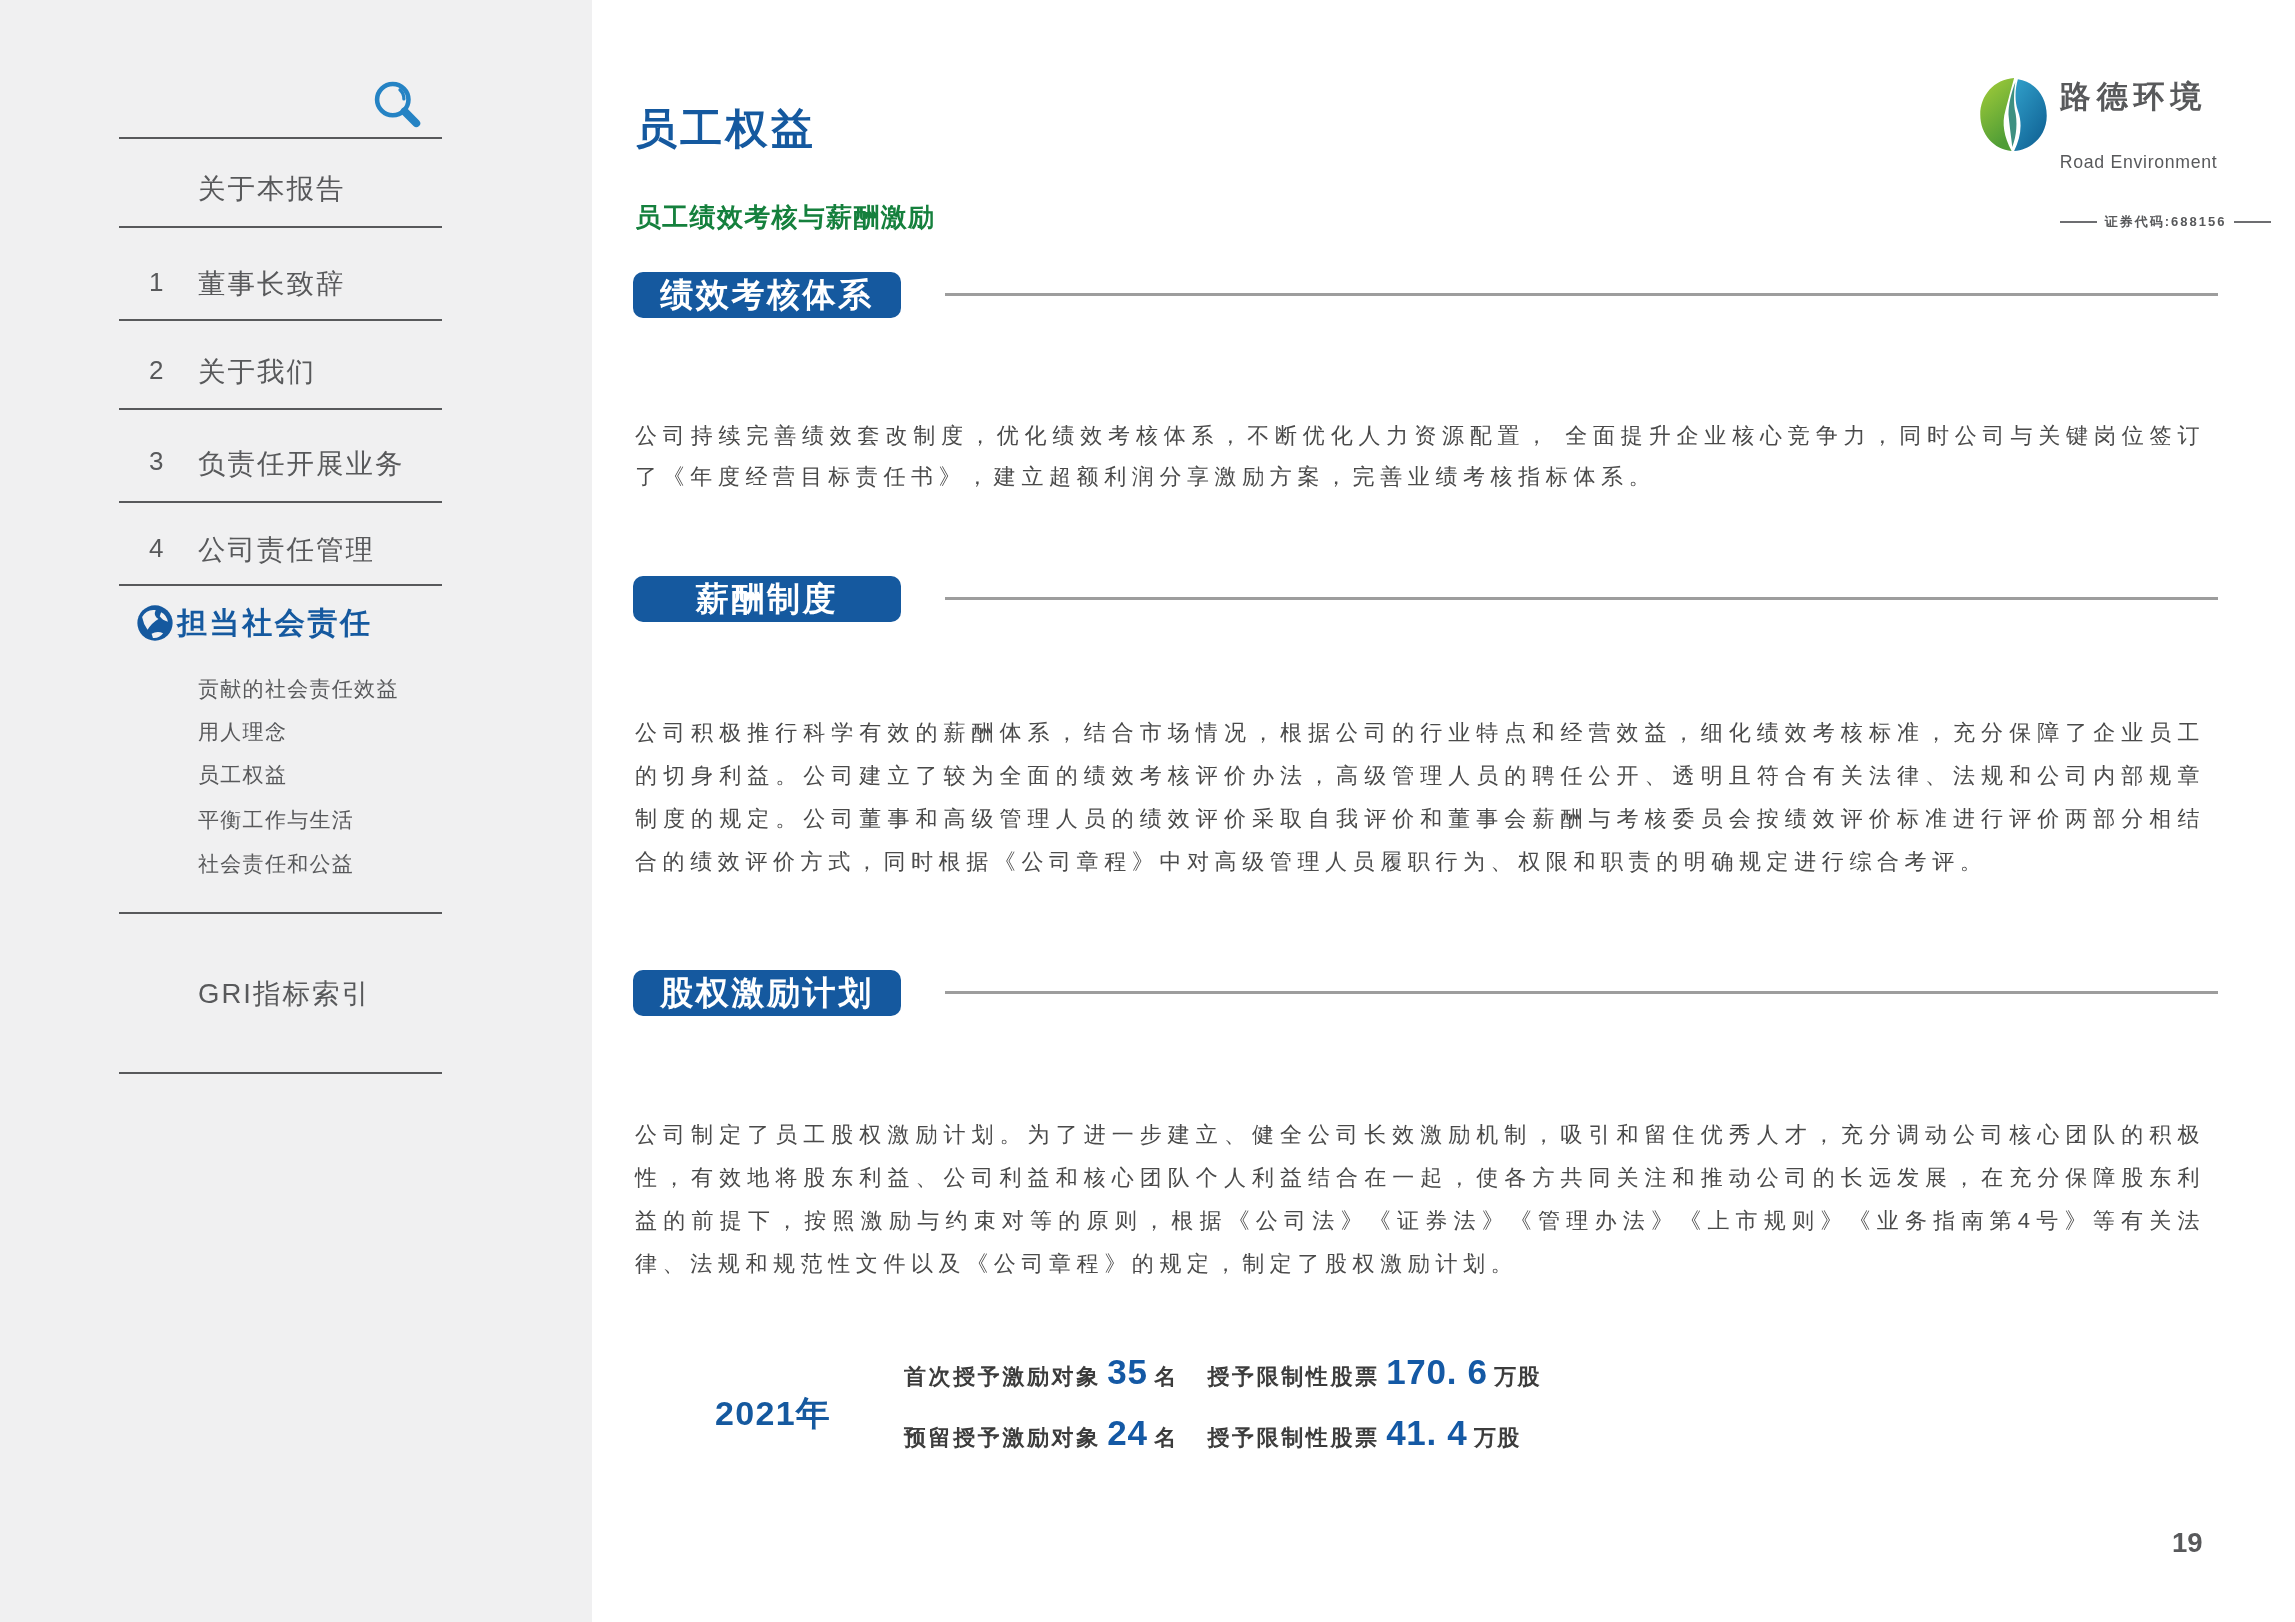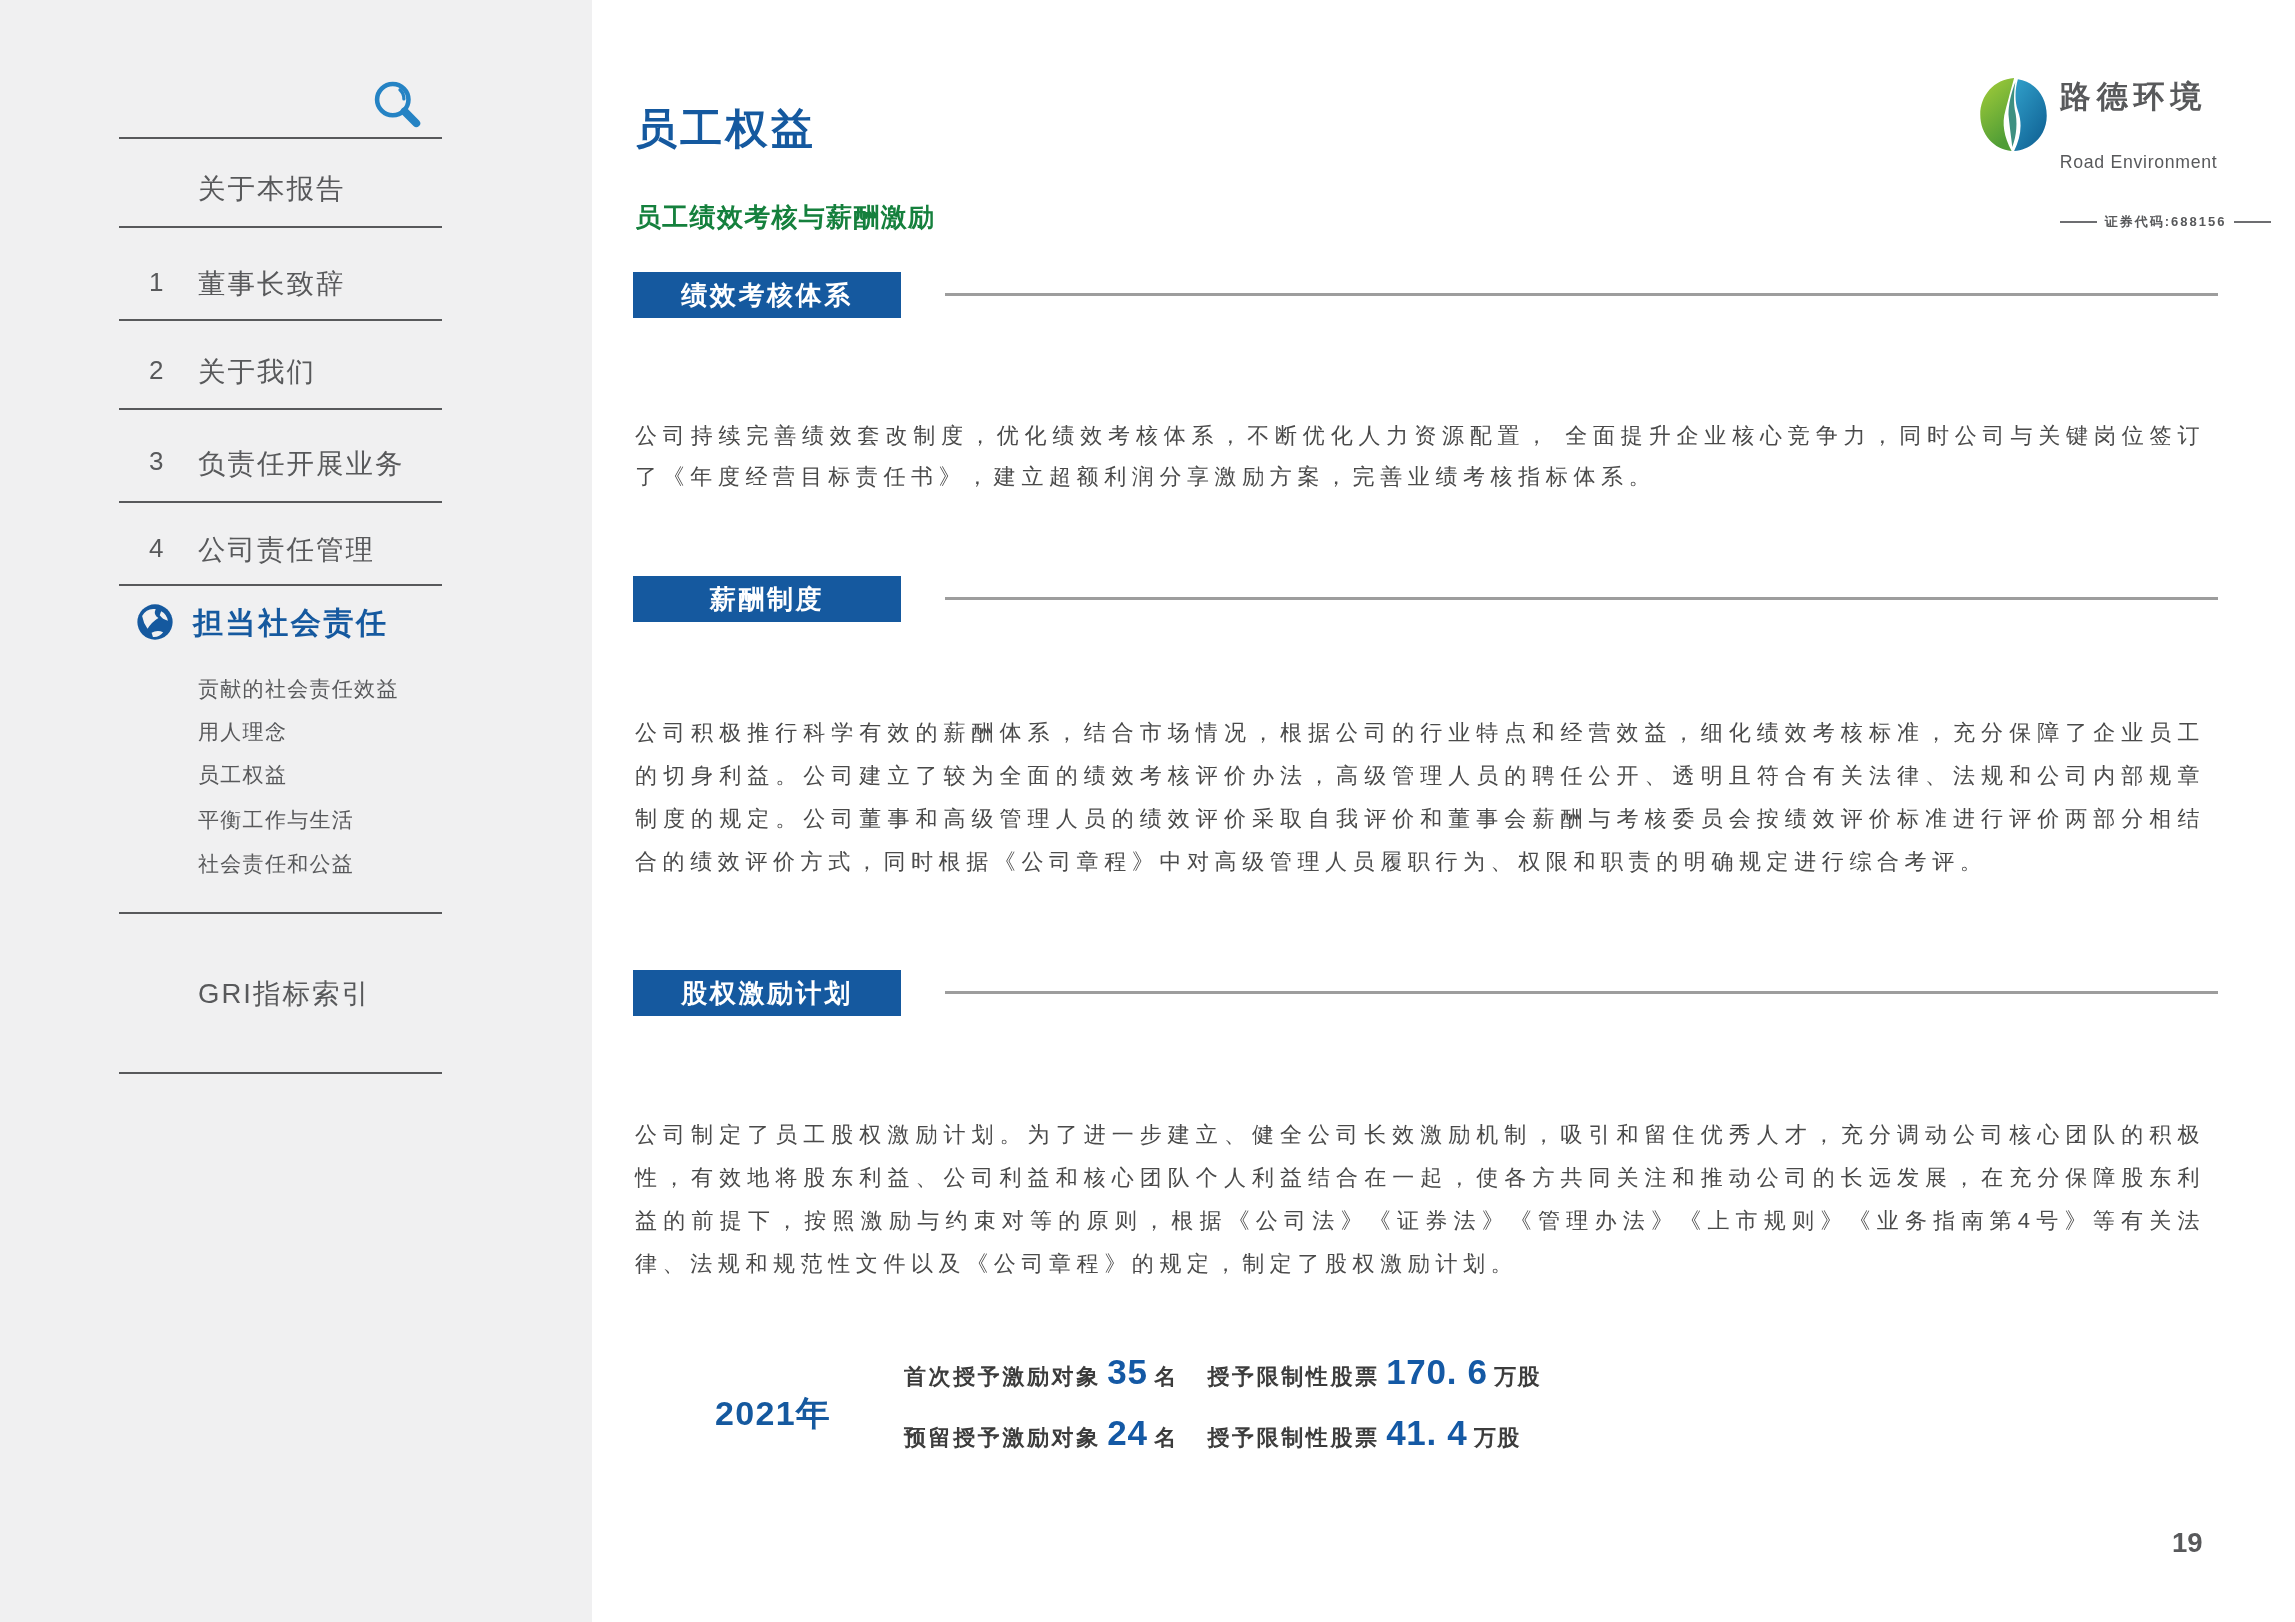--- a/index.html
+++ b/index.html
@@ -5,40 +5,40 @@
   html,body{margin:0;padding:0;background:#fff;}
   .page{position:relative;width:2295px;height:1623px;background:#ffffff;overflow:hidden;
         font-family:"Liberation Sans","DejaVu Sans",sans-serif;}
 
   
   .sidebar{position:absolute;left:0;top:0;width:592px;height:1623px;background:#F0F0F1;}
   .s-line{position:absolute;left:119px;width:323px;height:2px;background:#58595B;}
   .search{position:absolute;left:373px;top:80px;width:50px;height:51px;cursor:pointer;}
   .s-item{position:absolute;left:198px;color:#58595B;font-size:27.5px;font-weight:500;letter-spacing:2px;white-space:nowrap;}
   .s-num{position:absolute;left:149px;color:#58595B;font-size:26px;font-weight:500;}
-  .s-active-row{position:absolute;left:136px;top:603px;display:flex;align-items:flex-start;gap:19px;}
+  .s-active-row{position:absolute;left:136px;top:603px;display:flex;align-items:flex-end;gap:3px;}
   .s-active{color:#15599F;font-size:30px;font-weight:700;letter-spacing:2.6px;white-space:nowrap;}
   .s-sub{position:absolute;left:198px;color:#58595B;font-size:21px;font-weight:400;letter-spacing:1.3px;white-space:nowrap;}
 
   
   .title{position:absolute;left:635px;top:73px;font-size:42px;font-weight:700;color:#15599F;letter-spacing:3.3px;}
   .subtitle{position:absolute;left:635px;top:178px;font-size:26px;font-weight:700;color:#15803d;letter-spacing:1.3px;}
 
   
   .logo{position:absolute;left:1979px;top:76px;display:flex;gap:11.8px;align-items:flex-start;}
   .logo-text{display:flex;flex-direction:column;gap:32px;}
   .logo-cn{font-size:31px;font-weight:700;color:#58595B;letter-spacing:5.9px;white-space:nowrap;}
   .logo-en{font-size:17.7px;color:#58595B;margin-top:2px;letter-spacing:0.7px;white-space:nowrap;}
   .logo-code-row{display:flex;align-items:center;gap:7.9px;margin-top:7.9px;}
   .dash{width:37px;height:2px;background:#6D6E71;}
   .logo-code{font-size:13px;color:#58595B;letter-spacing:2px;font-weight:600;white-space:nowrap;}
 
   
   .sec-head{position:absolute;left:633px;width:268px;height:46px;background:#15599F;color:#fff;
-            font-size:26px;font-weight:700;letter-spacing:2.6px;display:flex;align-items:center;justify-content:center;}
+            font-size:33px;font-weight:700;letter-spacing:2.6px;display:flex;align-items:center;justify-content:center;border-radius:10px;}
   .sec-line{position:absolute;left:945px;width:1273px;height:3.3px;background:#9D9D9D;}
   .para{position:absolute;left:635px;width:1570px;font-size:22px;color:#4A4A4A;
         letter-spacing:5.6px;line-height:43px;text-align:justify;}
 
   
   .stats-year{position:absolute;left:715px;top:1391px;font-size:34px;font-weight:700;color:#15599F;letter-spacing:1.3px;}
   .stat-row{position:absolute;left:904px;display:flex;align-items:baseline;color:#3C3C3C;white-space:nowrap;}
   .stat-label{font-size:22px;font-weight:600;letter-spacing:2.6px;}
   .stat-label2{margin-left:30px;}
   .stat-value{font-size:35px;font-weight:700;color:#1459A5;margin:0 6.5px;letter-spacing:0.7px;}

